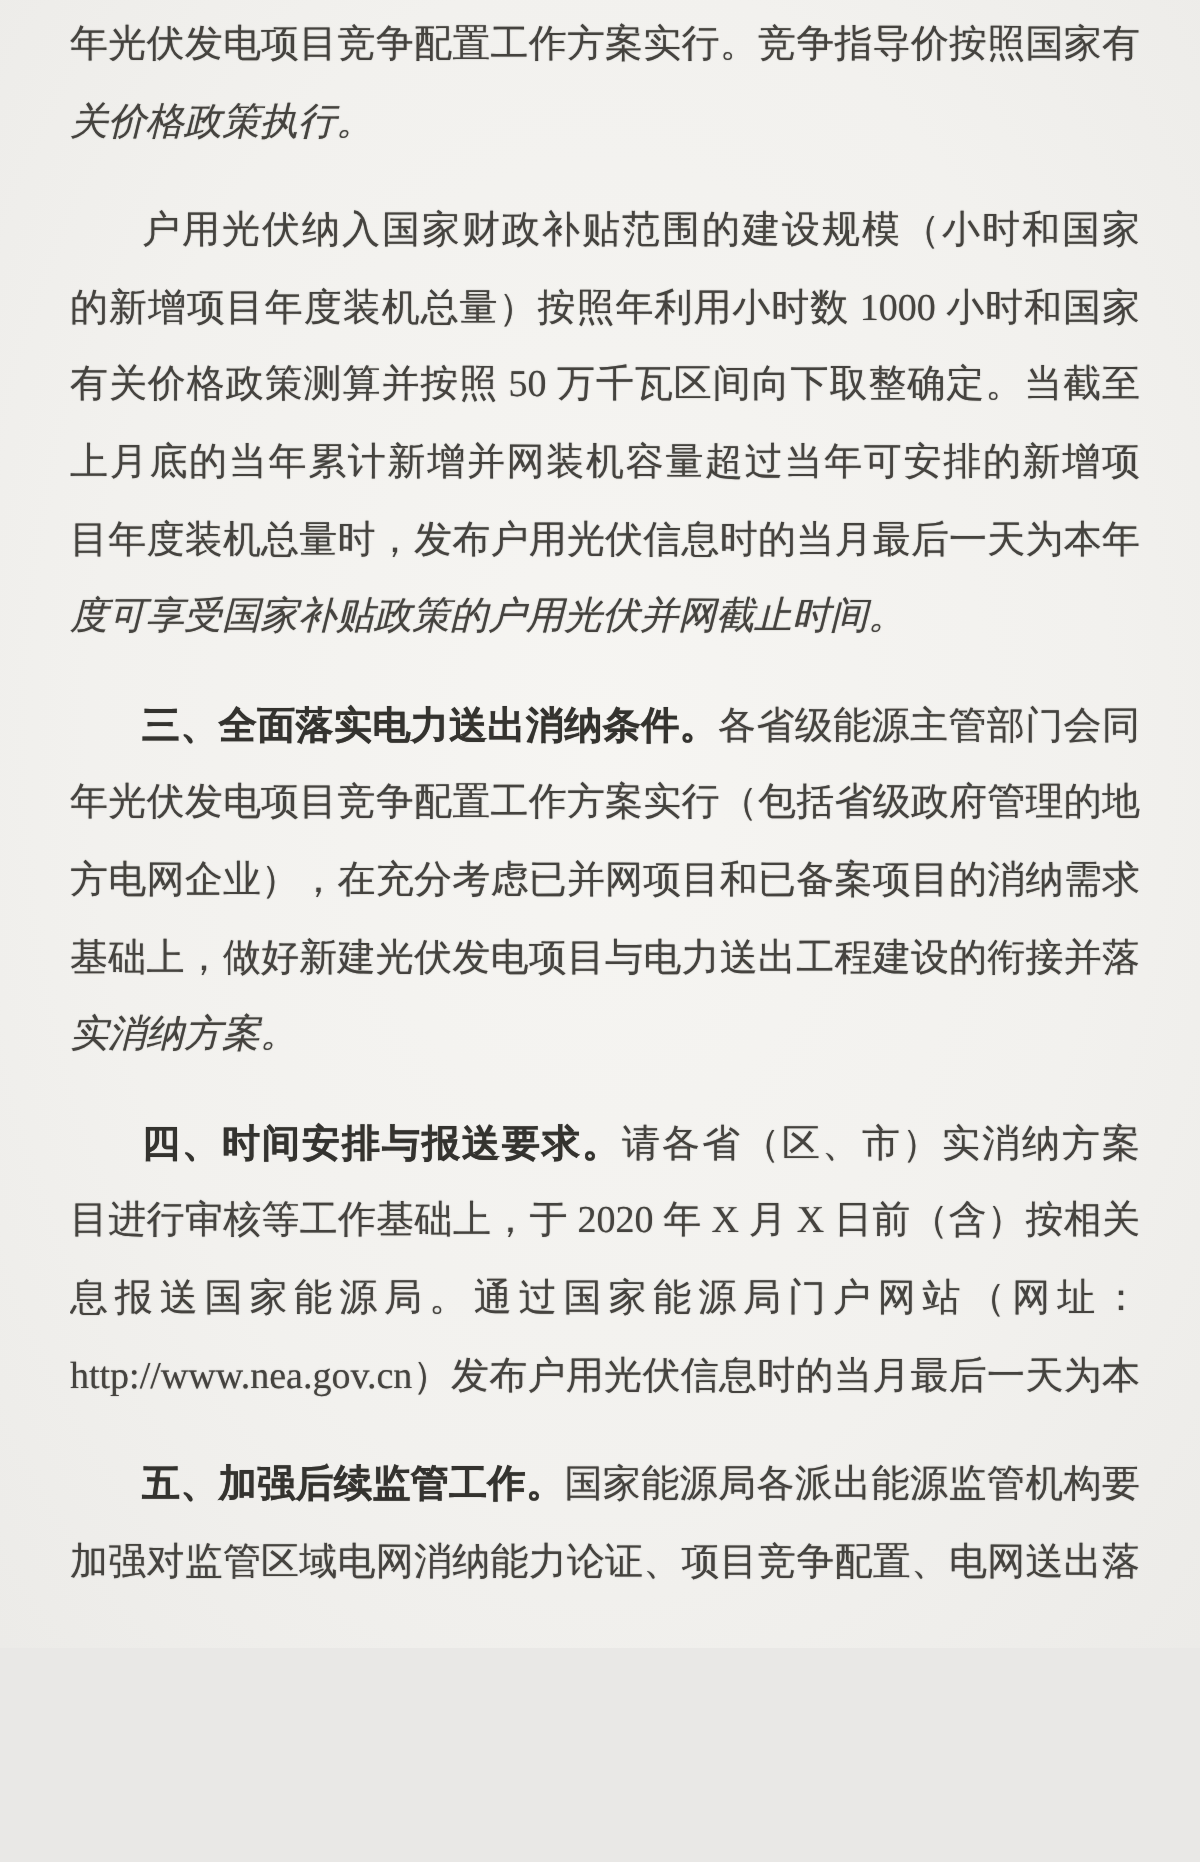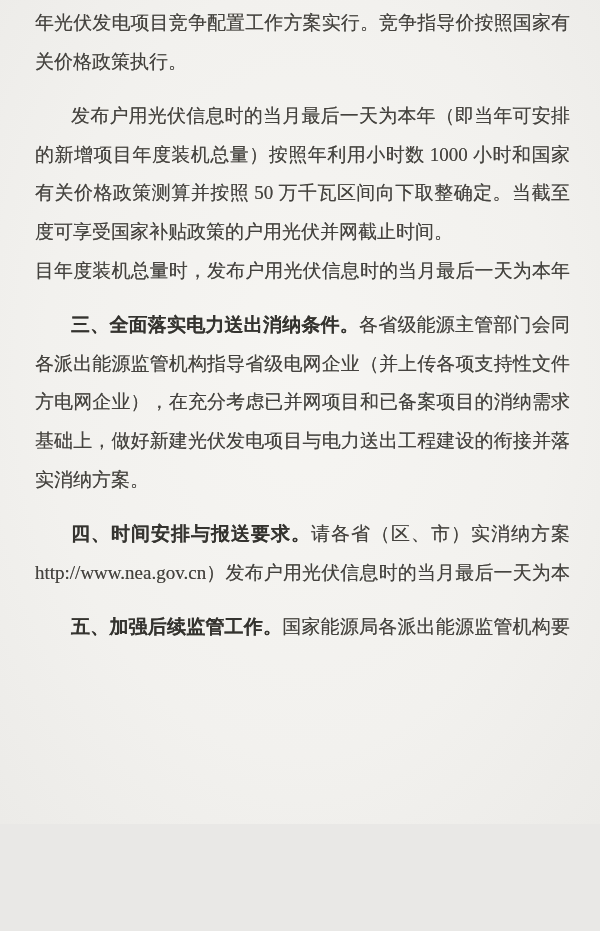--- a/index.html
+++ b/index.html
@@ -36,20 +36,21 @@
     height: 38.6px;
     overflow: hidden;
     text-align: justify;
     text-align-last: justify;
     text-justify: inter-character;
     white-space: normal;
   }
   .text-line.line-last {
     text-align: center;
     text-align-last: left;
+    font-style: italic;
   }
   .text-line.line-indent {
     text-indent: 36px;
   }
   .bold-lead {
     font-family: Liberation Mono, monospace;
     font-weight: 700;
     color: #34332f;
     text-shadow: 0 0 0.4px rgba(52, 51, 47, 0.7);
   }
@@ -57,34 +58,38 @@
 </head>
 <body>
 
 <div class="scan-page">
   <div class="doc-body" id="doc-body">
       <div class="paragraph">
         <div class="text-line">年光伏发电项目竞争配置工作方案实行。竞争指导价按照国家有</div>
         <div class="text-line line-last">关价格政策执行。</div>
       </div>
       <div class="paragraph">
-        <div class="text-line line-indent">发布户用光伏信息时的当月最后一天为本年（即当年可安排</div>
+        <div class="text-line line-indent">户用光伏纳入国家财政补贴范围的建设规模（小时和国家</div>
         <div class="text-line">的新增项目年度装机总量）按照年利用小时数 1000 小时和国家</div>
         <div class="text-line">有关价格政策测算并按照 50 万千瓦区间向下取整确定。当截至</div>
+        <div class="text-line">上月底的当年累计新增并网装机容量超过当年可安排的新增项</div>
+        <div class="text-line">目年度装机总量时，发布户用光伏信息时的当月最后一天为本年</div>
         <div class="text-line line-last">度可享受国家补贴政策的户用光伏并网截止时间。</div>
-        <div class="text-line">目年度装机总量时，发布户用光伏信息时的当月最后一天为本年</div>
       </div>
       <div class="paragraph">
         <div class="text-line line-indent"><span class="bold-lead">三、全面落实电力送出消纳条件。</span><span>各省级能源主管部门会同</span></div>
-        <div class="text-line">各派出能源监管机构指导省级电网企业（并上传各项支持性文件</div>
+        <div class="text-line">年光伏发电项目竞争配置工作方案实行（包括省级政府管理的地</div>
         <div class="text-line">方电网企业），在充分考虑已并网项目和已备案项目的消纳需求</div>
         <div class="text-line">基础上，做好新建光伏发电项目与电力送出工程建设的衔接并落</div>
         <div class="text-line line-last">实消纳方案。</div>
       </div>
       <div class="paragraph">
         <div class="text-line line-indent"><span class="bold-lead">四、时间安排与报送要求。</span><span>请各省（区、市）实消纳方案</span></div>
+        <div class="text-line">目进行审核等工作基础上，于 2020 年 X 月 X 日前（含）按相关</div>
+        <div class="text-line">息报送国家能源局。通过国家能源局门户网站（网址：</div>
         <div class="text-line">http://www.nea.gov.cn）发布户用光伏信息时的当月最后一天为本年</div>
       </div>
       <div class="paragraph">
         <div class="text-line line-indent"><span class="bold-lead">五、加强后续监管工作。</span><span>国家能源局各派出能源监管机构要</span></div>
+        <div class="text-line">加强对监管区域电网消纳能力论证、项目竞争配置、电网送出落</div>
       </div>
     </div>
 </div>
 
 </body></html>

